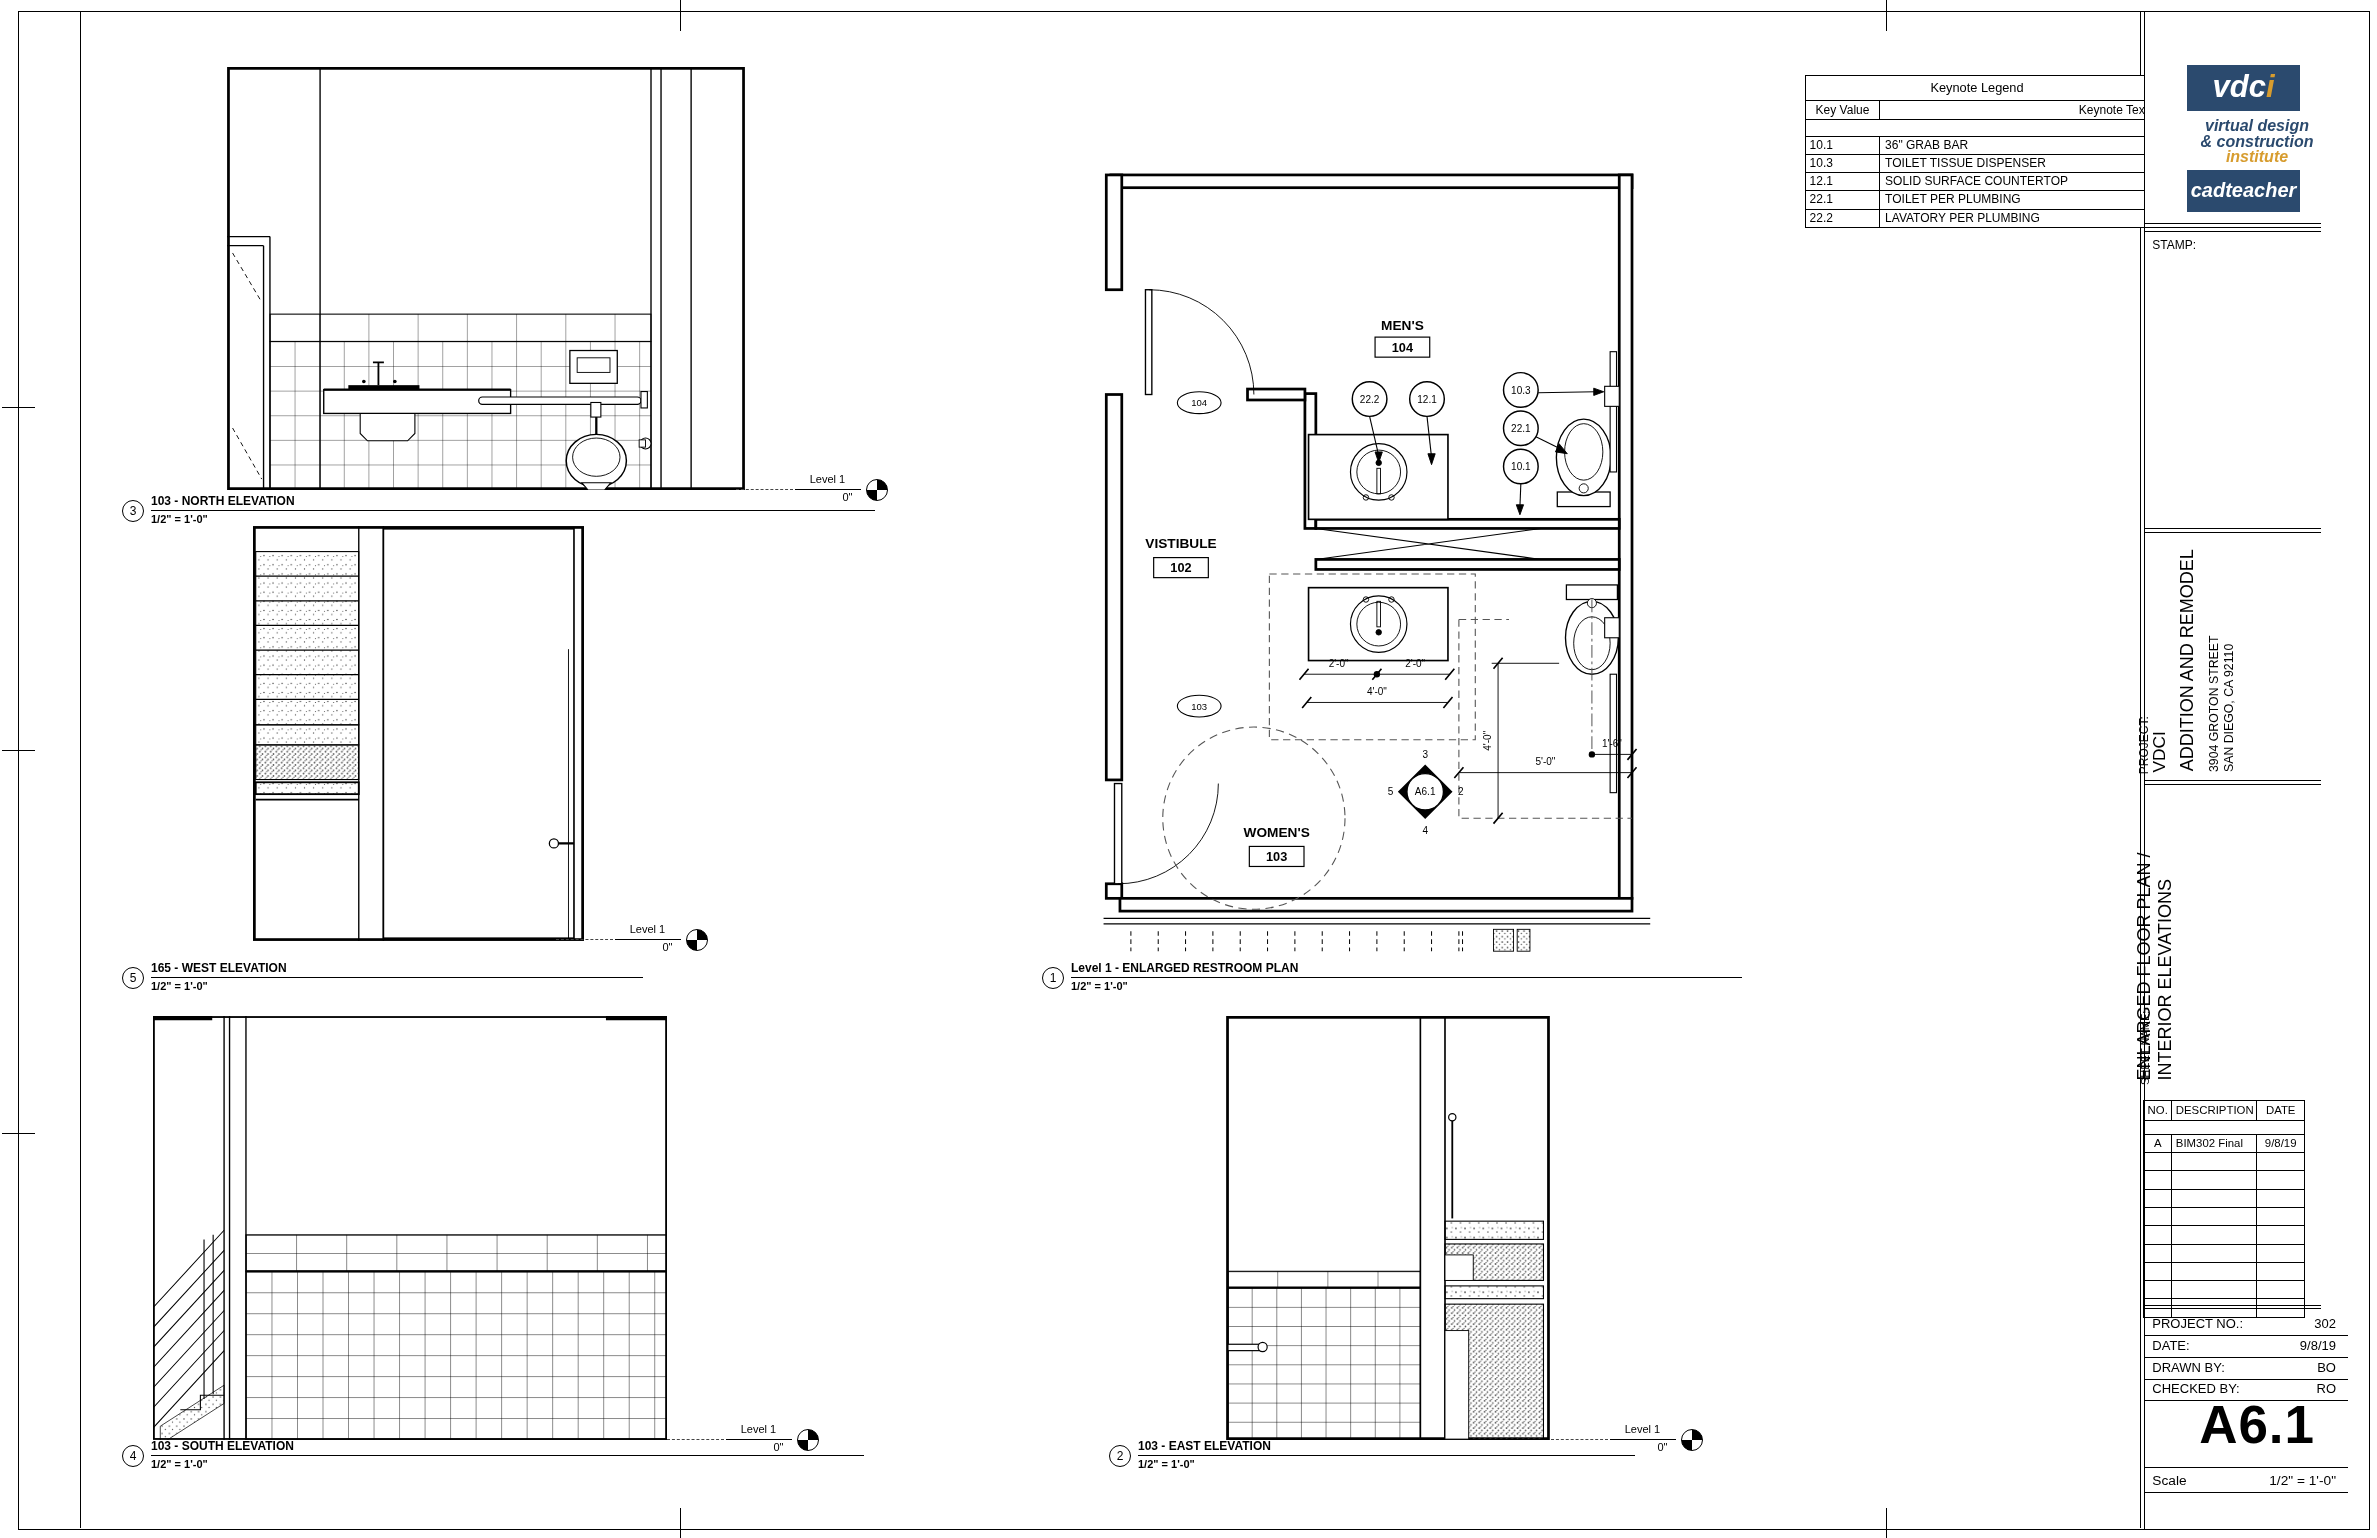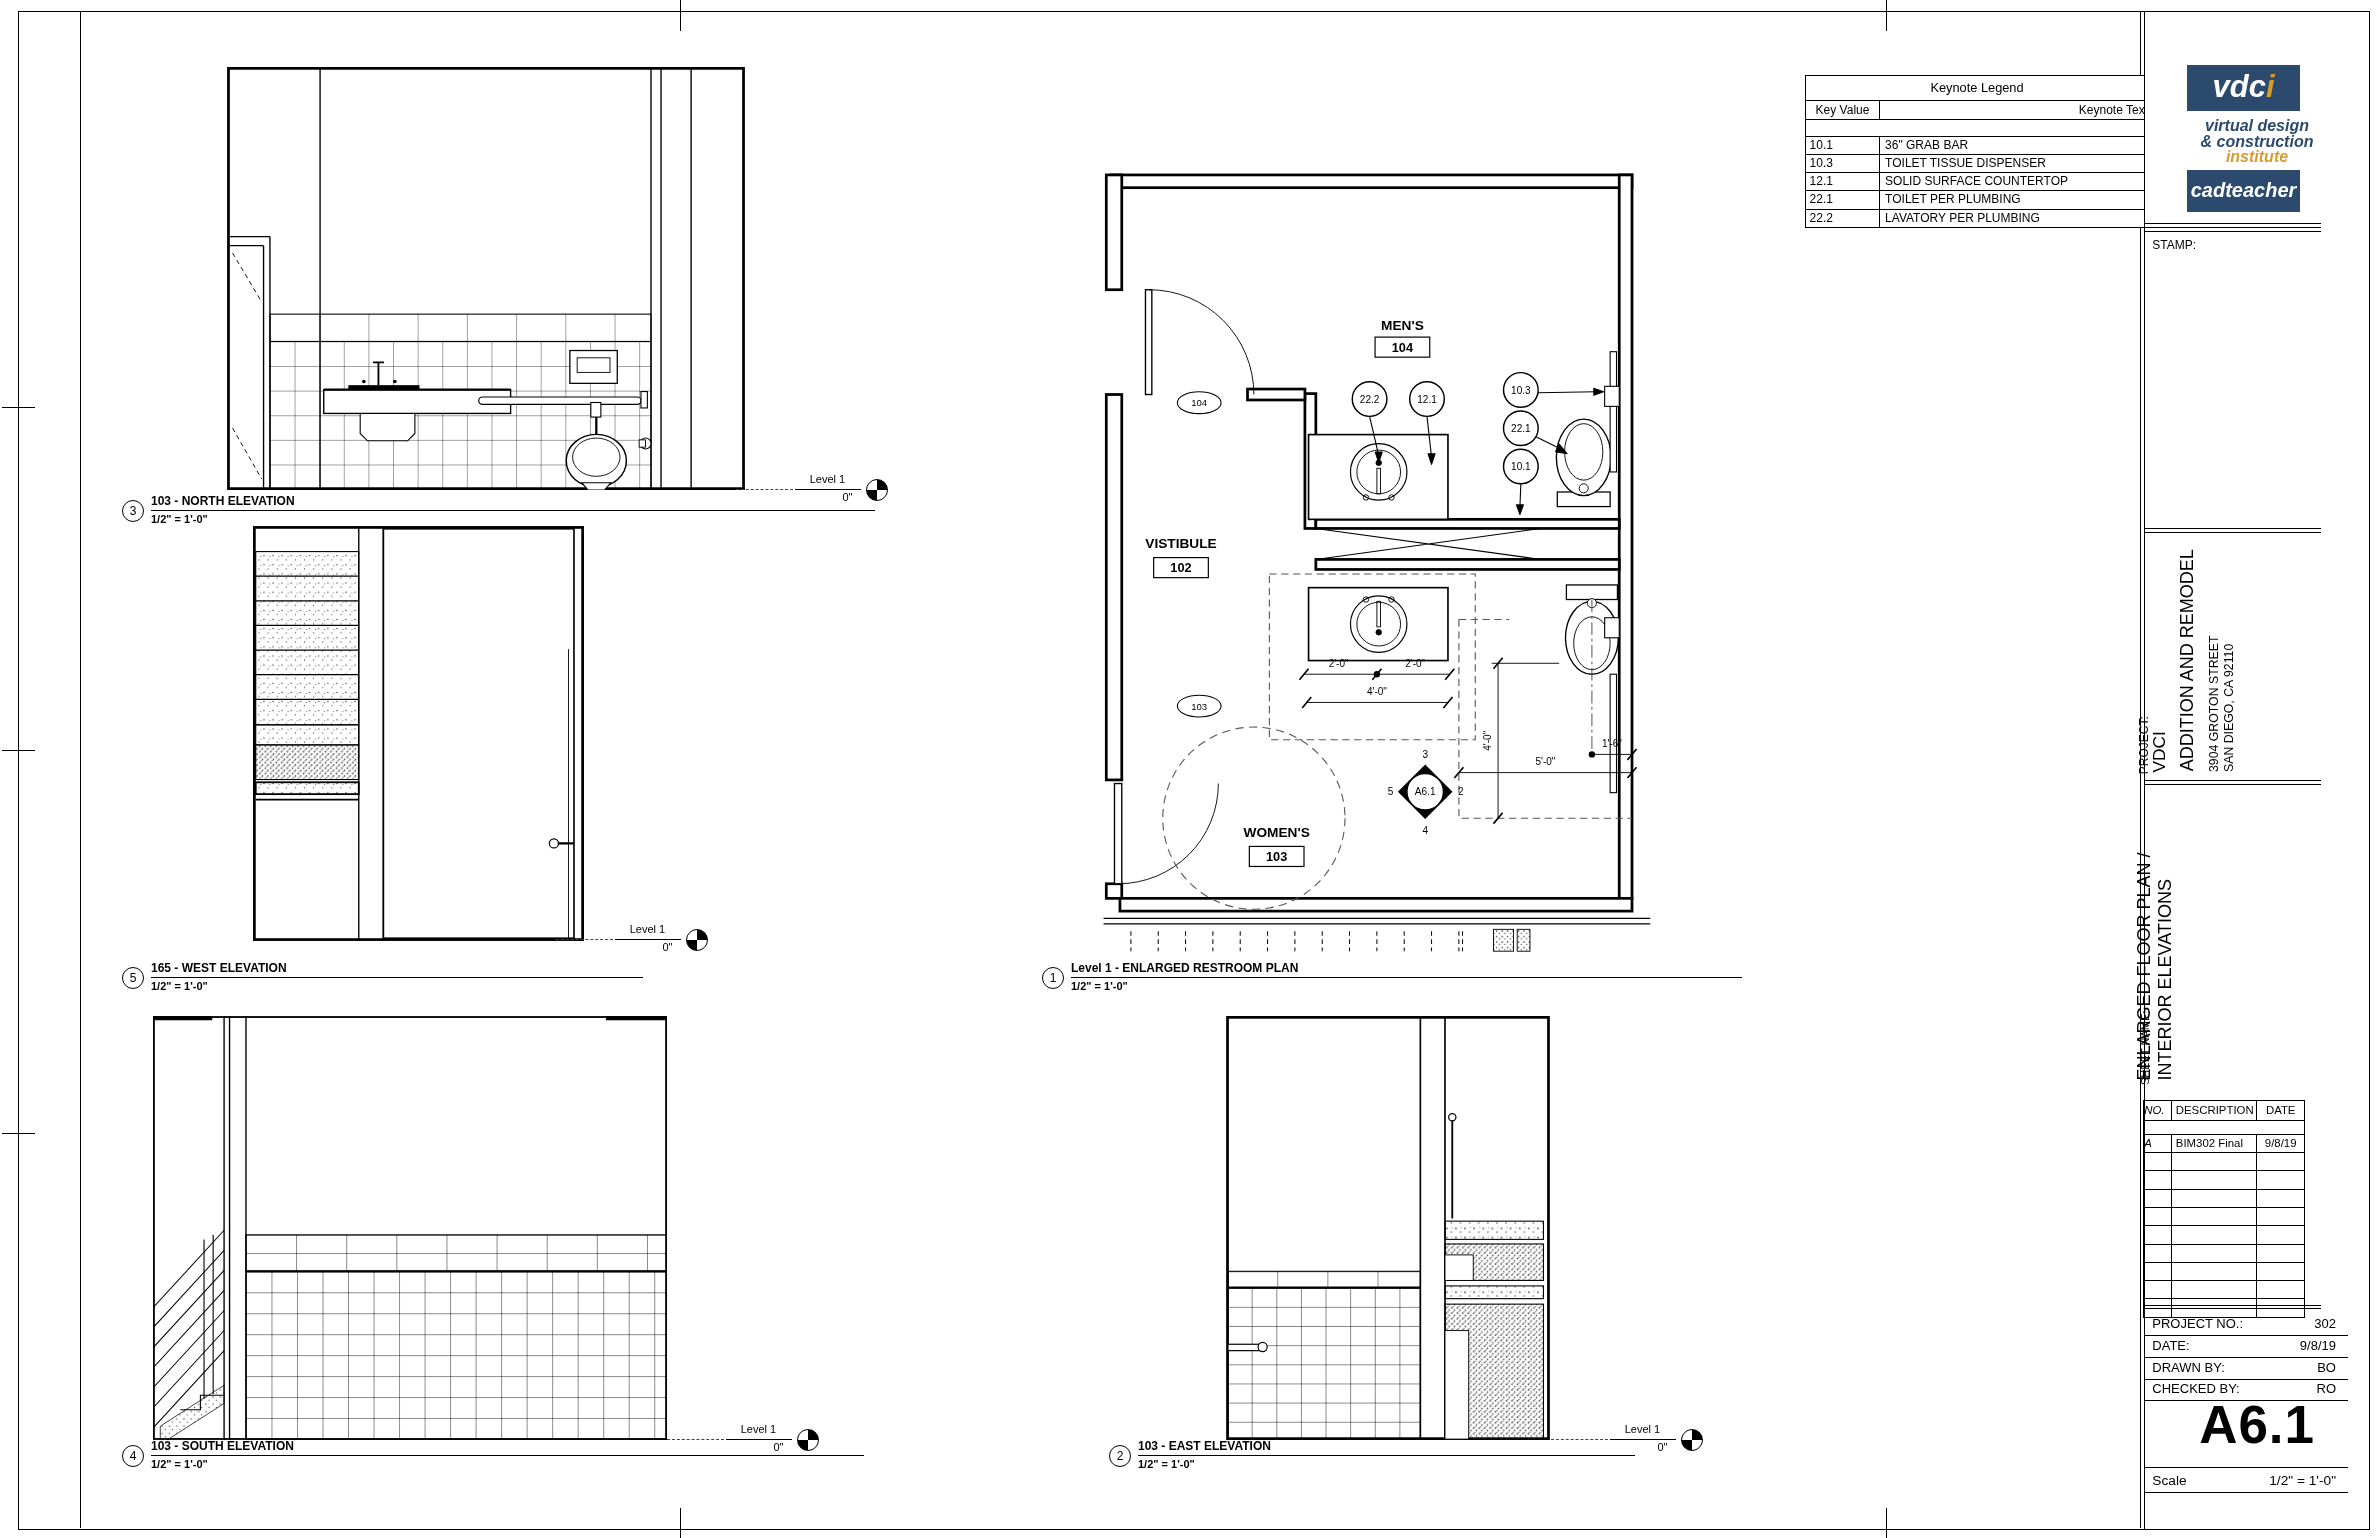--- a/index.html
+++ b/index.html
@@ -34,21 +34,21 @@
   .tagline{position:absolute;top:106px;left:0;width:100%;text-align:center;
            font-weight:bold;font-style:italic;font-size:16px;line-height:15.5px;}
   .tb-sep{position:absolute;left:0;width:176px;border-top:1.4px solid #000;}
   .tb-small{position:absolute;font-size:12px;}
   .rot{position:absolute;transform-origin:0 100%;transform:rotate(-90deg);white-space:nowrap;line-height:1.18;}
   .rev{position:absolute;left:-1.8px;top:1088px;width:162px;font-size:11.4px;}
   .rev-head{display:flex;height:19px;line-height:19px;border:1.4px solid #000;}
   .rev-gap{height:12.8px;border-left:1.4px solid #000;border-right:1.4px solid #000;}
   .rev-row{display:flex;height:17.3px;line-height:17.3px;border:0.9px solid #000;border-top:none;}
   .rev-row.first{border-top:1.4px solid #000;}
-  .rc1{width:27px;text-align:left;border-right:0.9px solid #000;font-style:italic;}
+  .rc1{width:27px;text-align:center;border-right:0.9px solid #000;}
   .rc2{flex:1;padding-left:3.6px;border-right:0.9px solid #000;}
   .rc3{width:47px;text-align:center;}
   .info-row{position:absolute;left:0;width:203px;height:21px;font-size:13px;border-bottom:1.4px solid #000;line-height:19px;}
   .info-row .lab{position:absolute;left:7.3px;}
   .info-row .val{position:absolute;right:12px;}
   .sheetnum{position:absolute;top:1382px;left:0;width:224px;text-align:center;font-size:53px;font-weight:bold;letter-spacing:0.9px;}
 
   
   .vt-circle{position:absolute;width:20px;height:20px;border:1.4px solid #000;border-radius:50%;
              text-align:center;line-height:20px;font-size:12px;background:#fff;}

